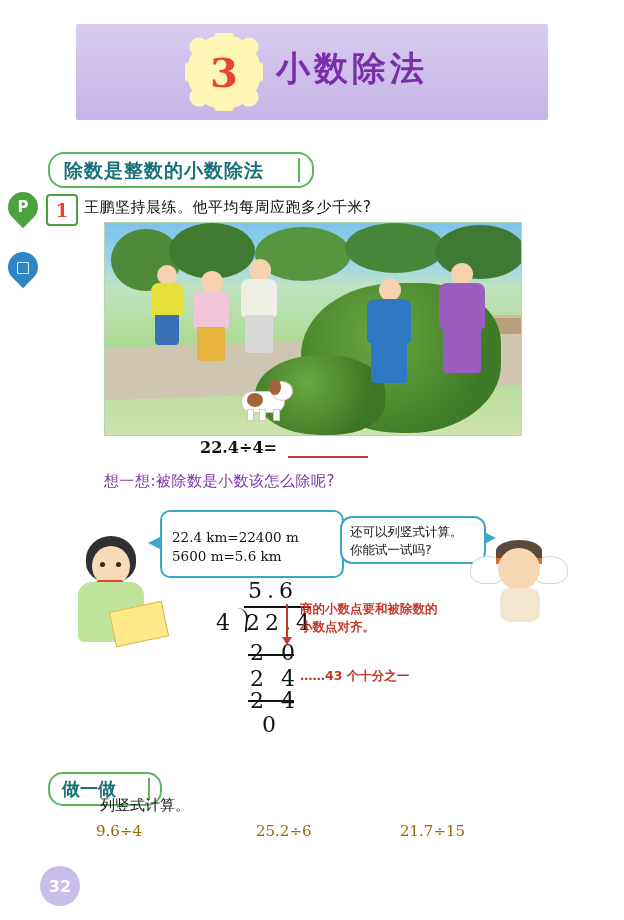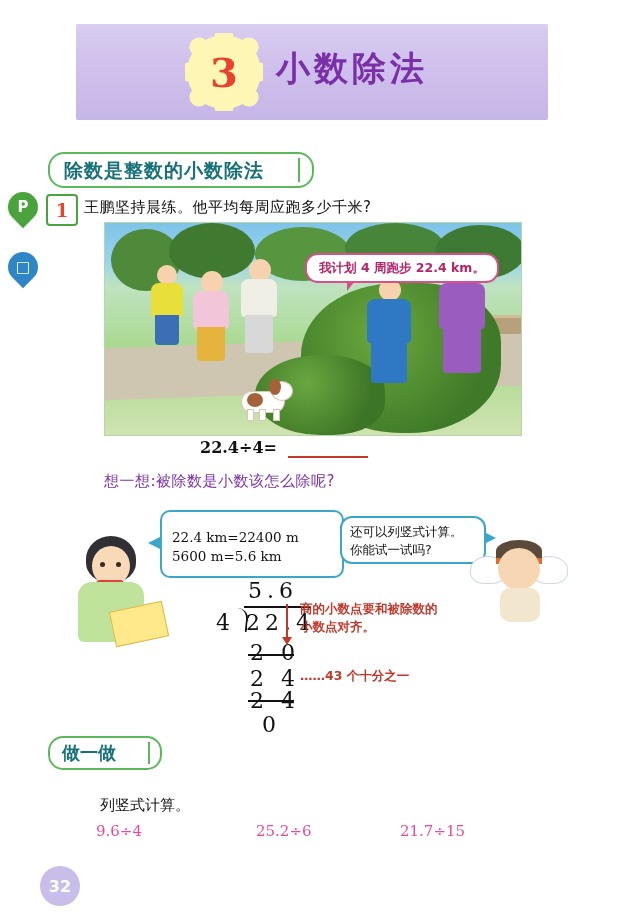--- a/index.html
+++ b/index.html
@@ -215,27 +215,27 @@
   .red-arrow:after{
     content:"";position:absolute;left:-4px;bottom:-7px;
     border-width:8px 5px 0 5px;border-style:solid;
     border-color:#c0392b transparent transparent transparent;
   }
   .red-remainder{
     position:absolute;left:300px;top:668px;font-size:12.5px;color:#c0392b;font-weight:bold;
   }
   
   .doit{
-    position:absolute;left:48px;top:736px;width:110px;height:30px;
+    position:absolute;left:48px;top:772px;width:110px;height:30px;
     border:2px solid #5cb85c;border-radius:15px;background:#fff;font-family:Liberation Serif, serif;
   }
   .doit .txt{position:absolute;left:12px;top:3px;font-size:18px;font-weight:bold;color:#17707a;}
   .doit .dotline{position:absolute;right:10px;top:4px;width:2px;height:22px;background:#5cb85c;}
   .doit-sub{position:absolute;left:100px;top:796px;font-size:15px;color:#111;}
-  .ex{position:absolute;top:822px;font-size:15px;color:#ec4899;font-family:"DejaVu Serif","Liberation Serif",serif;}
+  .ex{position:absolute;top:822px;font-size:15px;color:#a16207;font-family:"DejaVu Serif","Liberation Serif",serif;}
   #ex0{left:96px;}
   #ex1{left:256px;}
   #ex2{left:400px;}
   
   .pageno{
     position:absolute;left:40px;top:866px;width:40px;height:40px;border-radius:50%;
     background:#c9bde9;display:flex;align-items:center;justify-content:center;
     color:#fff;font-size:16px;font-weight:bold;
   }
 </style>
@@ -307,21 +307,20 @@
   <div class="dog">
     <div class="b"></div>
       <div class="h"></div>
       <div class="ear"></div>
       <div class="spot"></div>
     <div class="leg" style="left:12px;"></div>
       <div class="leg" style="left:24px;"></div>
       <div class="leg" style="left:38px;"></div>
   </div>
 
-  <div class="speech">我计划 4 周跑步 22.4 km。</div>
 </div>
 
 <div class="eq-line">22.4÷4=</div>
 <div class="eq-blank"></div>
 <div class="think">想一想:被除数是小数该怎么除呢?</div>
 
 <div class="girl">
   <div class="hair"></div>
   <div class="face"></div>
   <div class="eye" style="left:38px;"></div>

